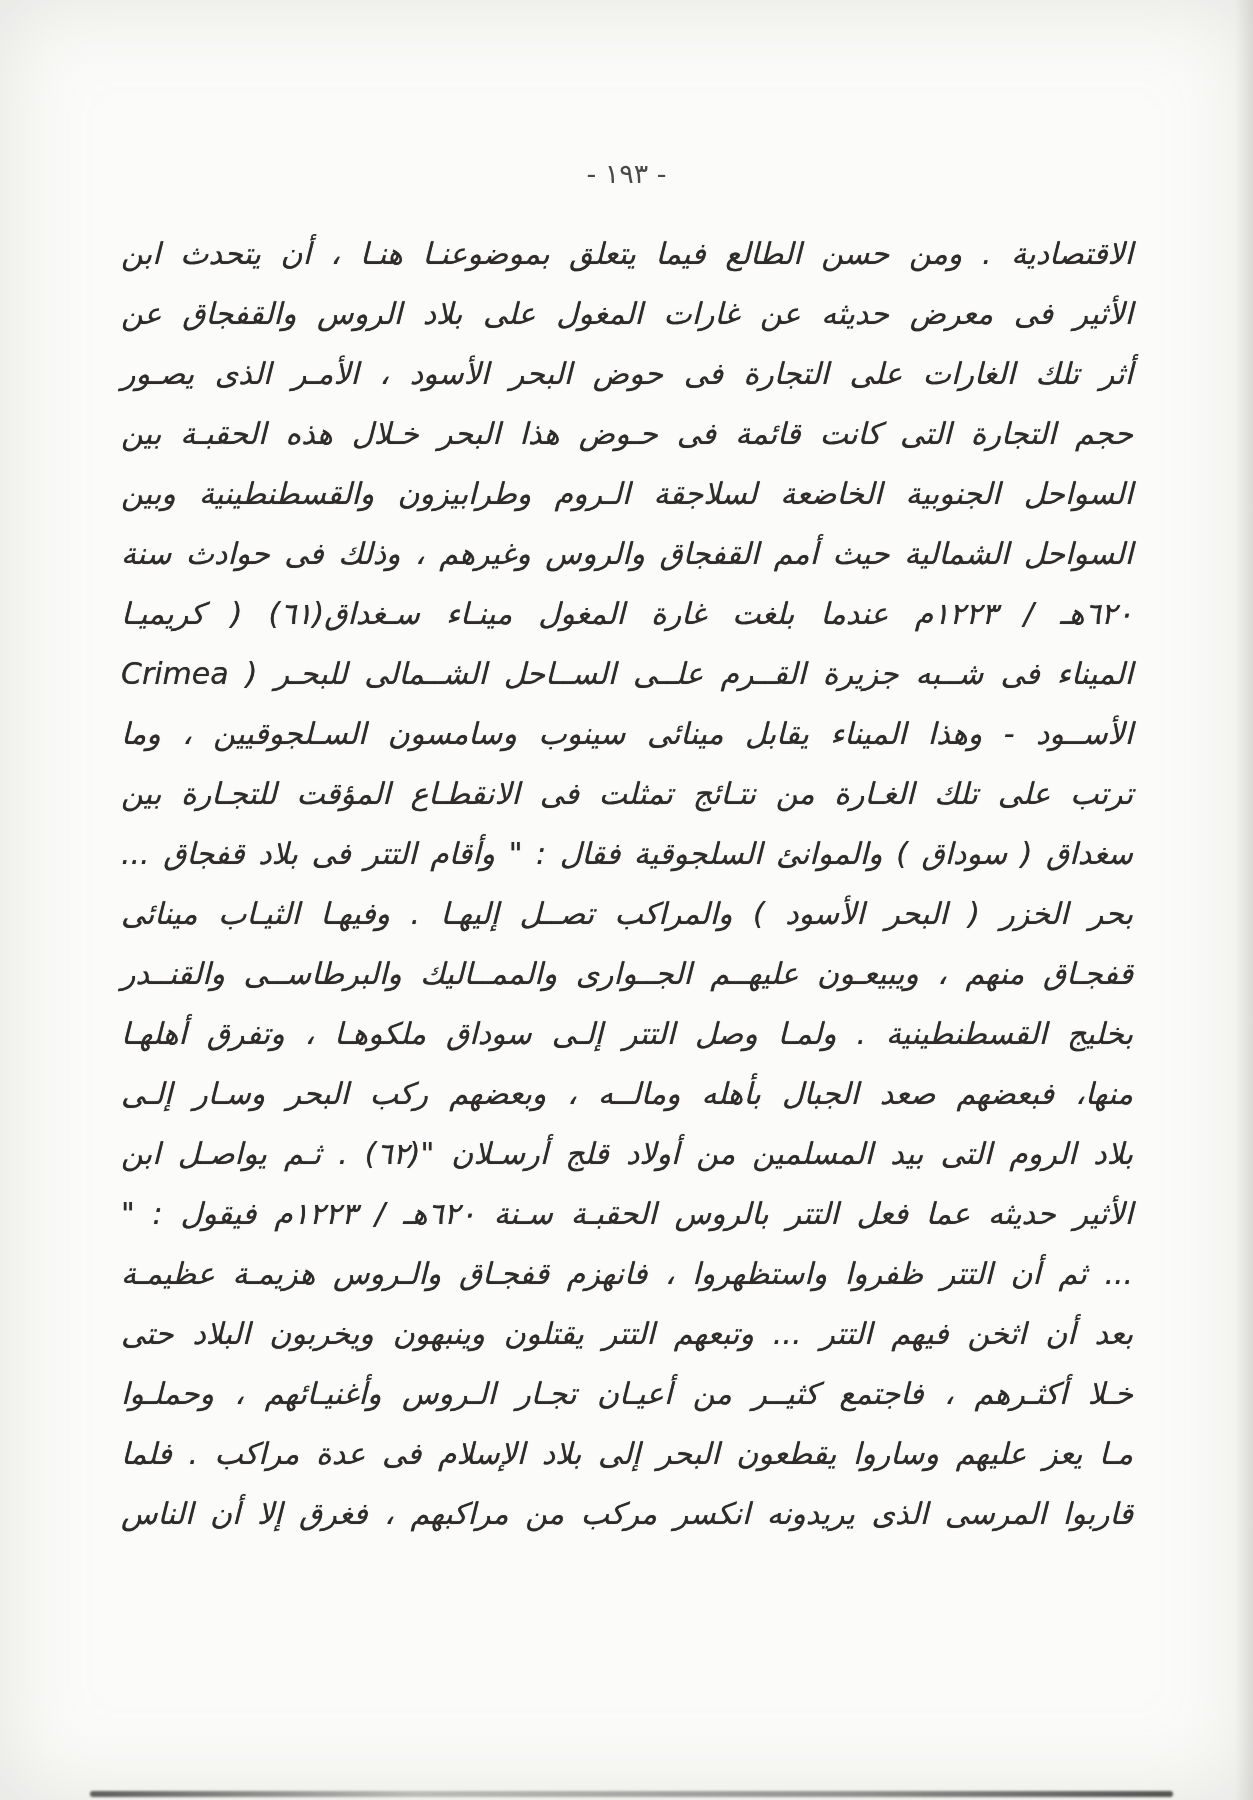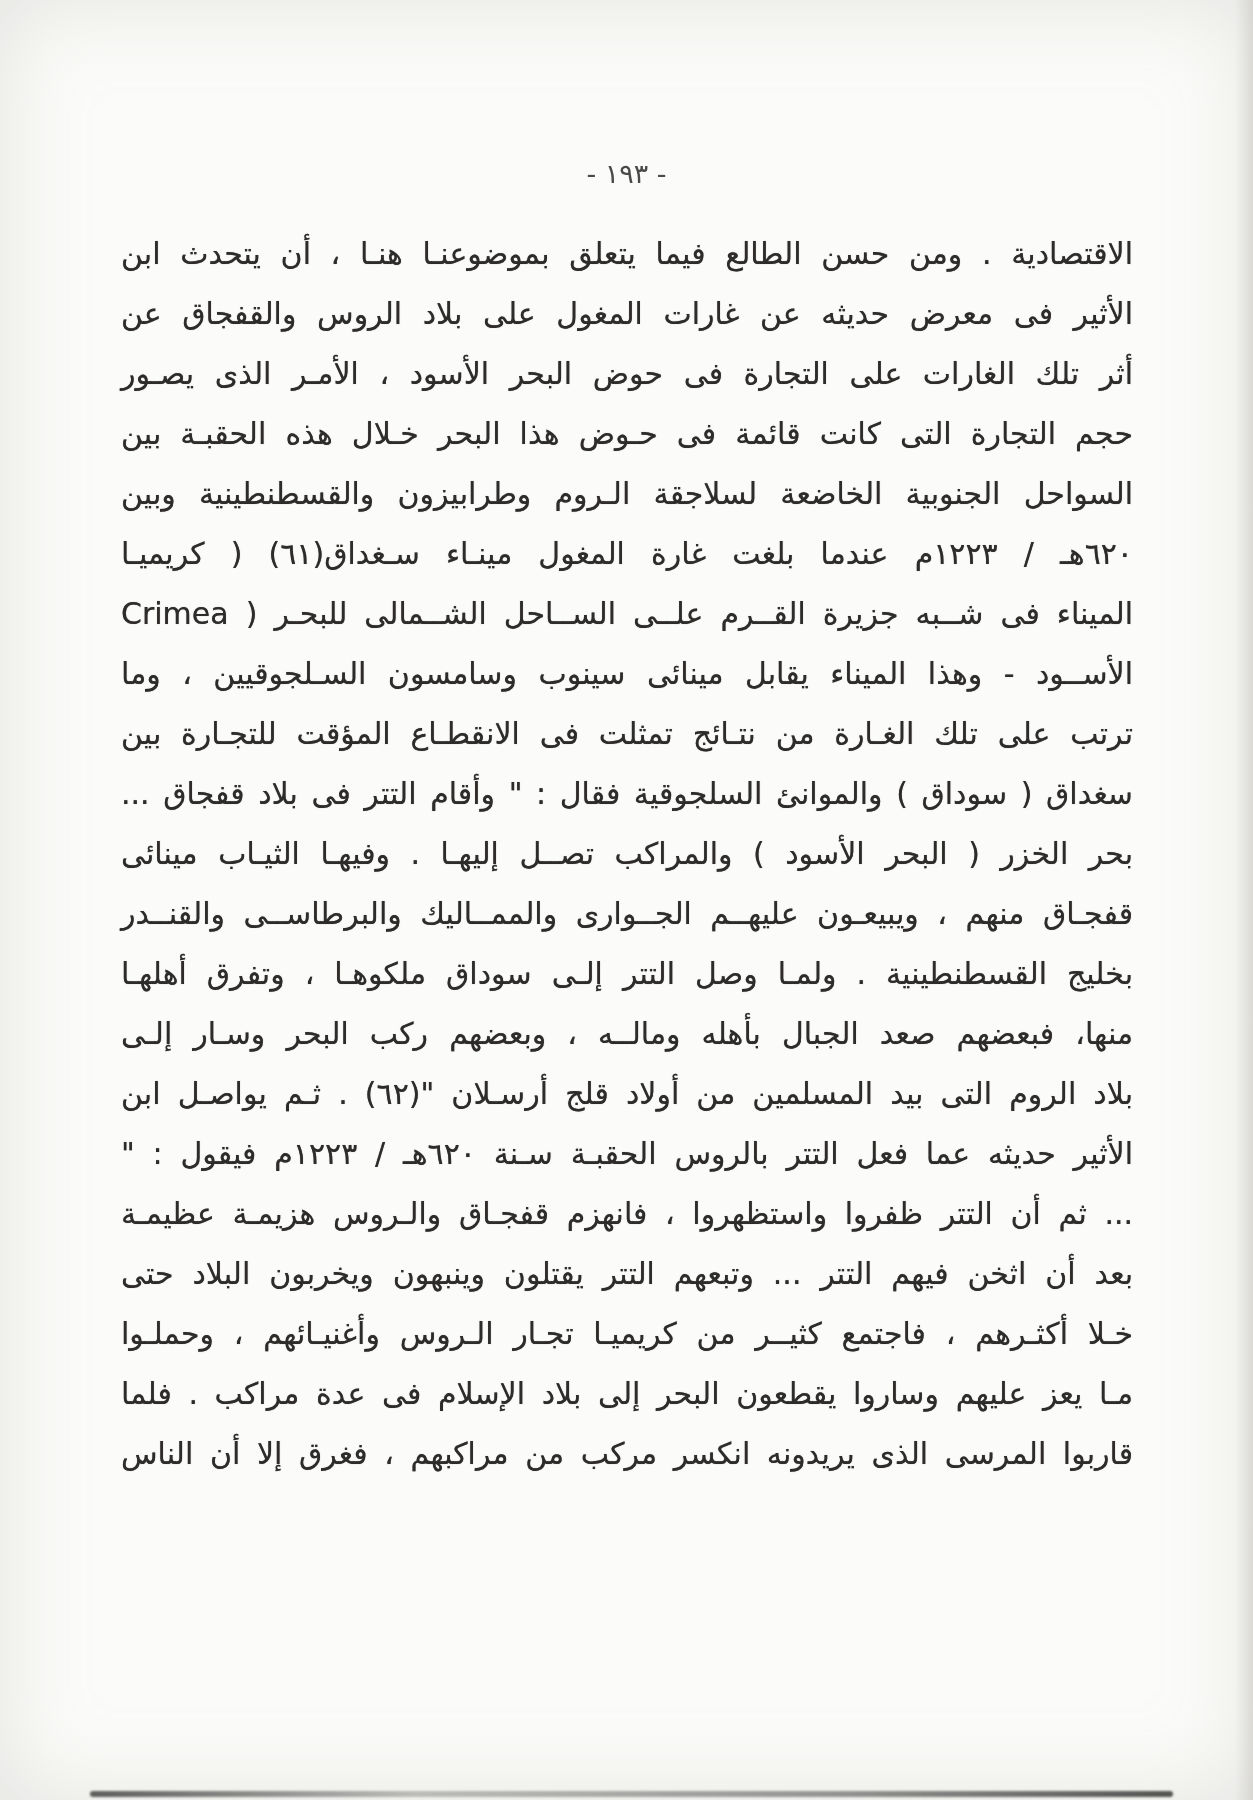--- a/index.html
+++ b/index.html
@@ -34,20 +34,21 @@
   }
   .line {
     height: 60px;
     line-height: 60px;
     font-size: 30px;
     white-space: nowrap;
     text-align: justify;
     text-align-last: justify;
     color: #2e2c2a;
     text-shadow: 0 0 0.7px rgba(70,68,64,0.85);
+    font-style: italic;
   }
   
   .scan-edge-bottom {
     position: absolute;
     bottom: 3px;
     left: 90px;
     right: 80px;
     height: 6px;
     background: linear-gradient(to right,
       rgba(45,45,45,0.75), rgba(110,110,110,0.40) 30%,
@@ -68,34 +69,35 @@
 <div class="page">
 
   <div class="page-number">- ١٩٣ -</div>
 
   <div class="text-block">
     <div class="line">الاقتصادية . ومن حسن الطالع فيما يتعلق  بموضوعنـا هنـا ، أن يتحدث ابن</div>
     <div class="line">الأثير فى معرض حديثه عن غارات المغول على بلاد الروس والقفجاق  عن</div>
     <div class="line">أثر تلك الغارات على التجارة فى حوض البحر الأسود ، الأمـر الذى يصـور</div>
     <div class="line">حجم التجارة التى كانت قائمة فى حـوض هذا البحر خـلال هذه الحقبـة بين</div>
     <div class="line">السواحل الجنوبية الخاضعة لسلاجقة الـروم وطرابيزون والقسطنطينية وبين</div>
+    <div class="line">السواحل الشمالية حيث أمم القفجاق والروس وغيرهم ، وذلك فى حوادث سنة</div>
     <div class="line">٦٢٠هـ / ١٢٢٣م عندما بلغت غارة المغول مينـاء سـغداق(٦١) ( كريميـا</div>
     <div class="line">الميناء فى شــبه جزيرة القــرم علــى الســاحل الشــمالى للبحـر ( Crimea</div>
     <div class="line">الأســود - وهذا الميناء يقابل مينائى  سينوب وسامسون السـلجوقيين ، وما</div>
     <div class="line">ترتب على تلك الغـارة من نتـائج تمثلت فى الانقطـاع المؤقت للتجـارة بين</div>
     <div class="line">سغداق ( سوداق ) والموانئ السلجوقية فقال : " وأقام التتر فى بلاد قفجاق ...</div>
     <div class="line">بحر الخزر ( البحر الأسود ) والمراكب تصــل إليهـا . وفيهـا الثيـاب مينائى</div>
     <div class="line">قفجـاق منهم ، ويبيعـون عليهــم الجــوارى والممــاليك والبرطاســى والقنــدر</div>
     <div class="line">بخليج القسطنطينية . ولمـا وصل التتر إلـى سوداق ملكوهـا ، وتفرق أهلهـا</div>
     <div class="line">منها، فبعضهم صعد الجبال بأهله ومالــه ، وبعضهم ركب البحر وسـار إلـى</div>
     <div class="line">بلاد الروم التى بيد المسلمين من أولاد قلج  أرسـلان "(٦٢) . ثـم يواصـل ابن</div>
     <div class="line">الأثير حديثه عما فعل التتر بالروس الحقبـة سـنة ٦٢٠هـ / ١٢٢٣م فيقول : "</div>
     <div class="line">... ثم أن التتر ظفروا واستظهروا ، فانهزم  قفجـاق والـروس هزيمـة عظيمـة</div>
     <div class="line">بعد أن اثخن فيهم التتر ... وتبعهم التتر يقتلون وينبهون ويخربون البلاد حتى</div>
-    <div class="line">خـلا أكثـرهم ، فاجتمع كثيــر من  كريميـا تجـار الـروس وأغنيـائهم ، وحملـوا</div>
+    <div class="line">خـلا أكثـرهم ، فاجتمع كثيــر من  أعيـان تجـار الـروس وأغنيـائهم ، وحملـوا</div>
     <div class="line">مـا يعز عليهم وساروا يقطعون البحر إلى بلاد الإسلام فى عدة مراكب . فلما</div>
     <div class="line">قاربوا المرسى الذى يريدونه انكسر مركب من مراكبهم ، فغرق إلا أن  الناس</div>
   </div>
 
   <div class="scan-shade-right"></div>
   <div class="scan-edge-bottom"></div>
 
 </div>
 
 </body></html>

